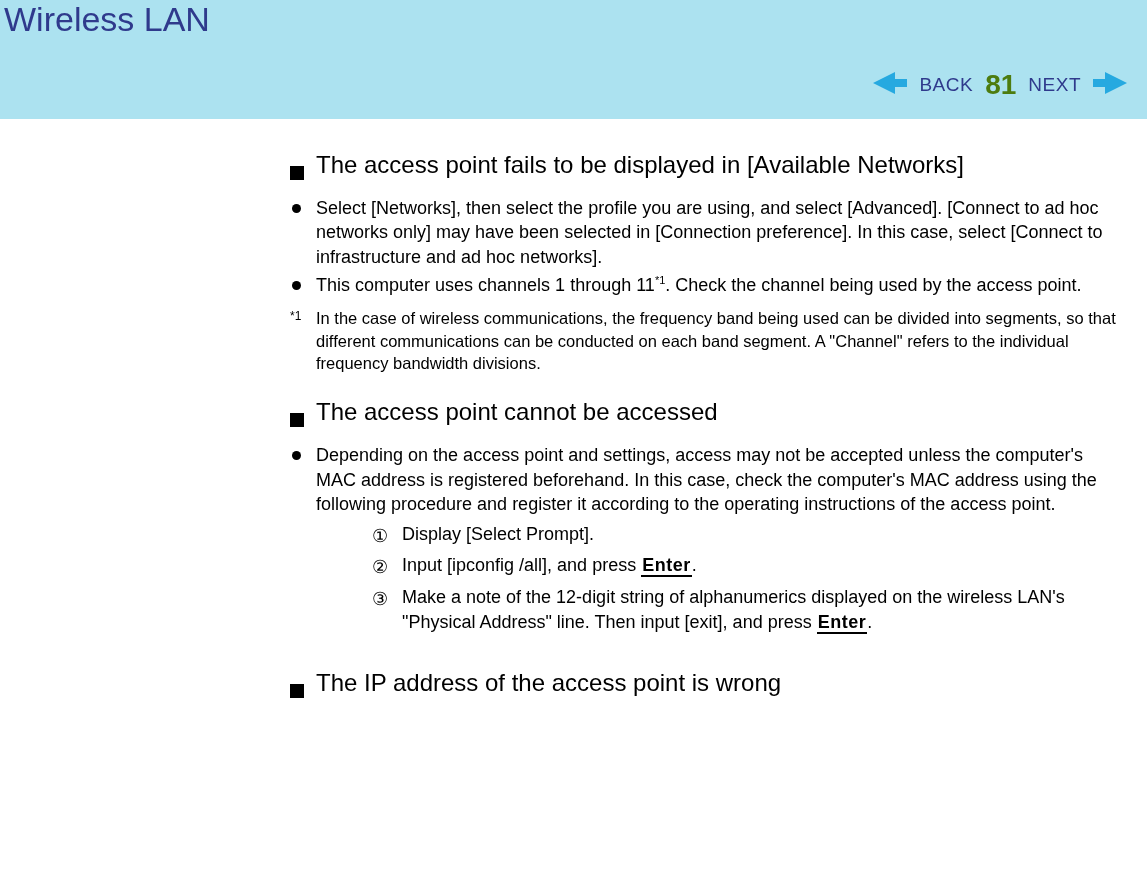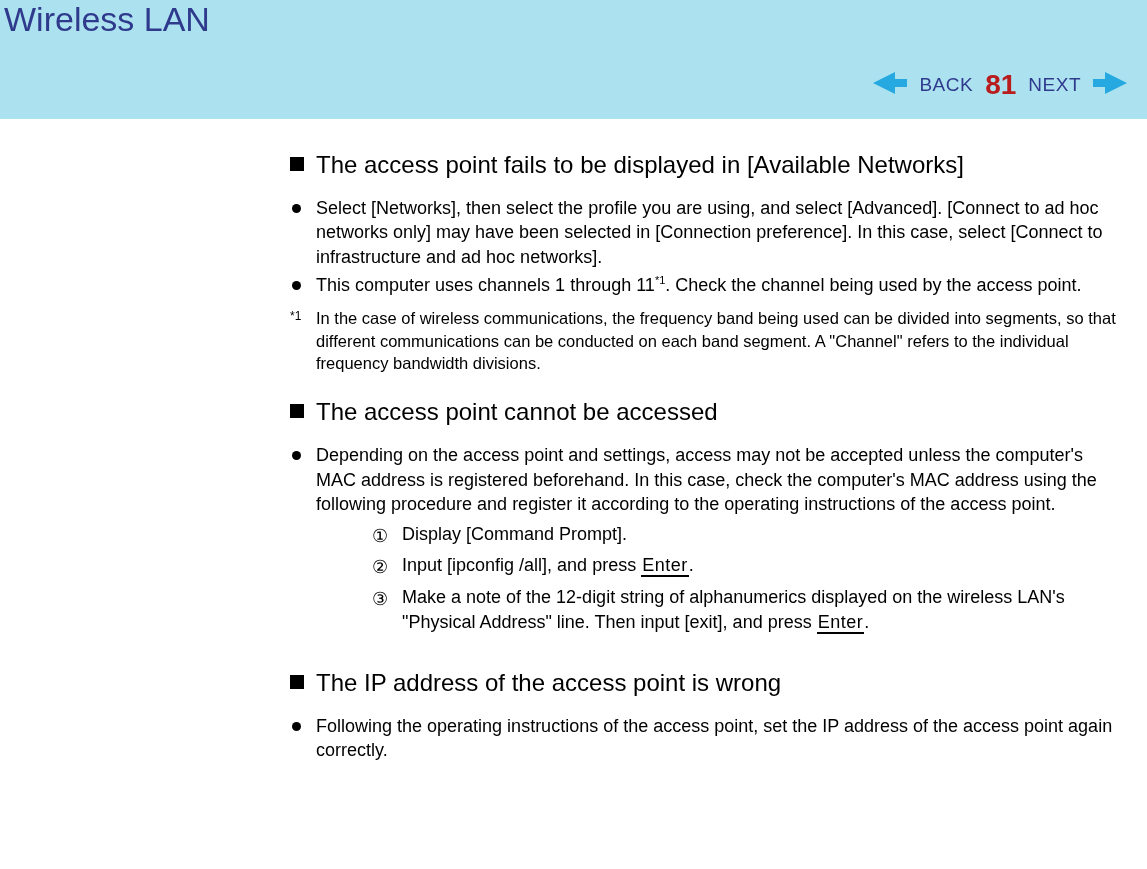--- a/index.html
+++ b/index.html
@@ -36,35 +36,35 @@
   .nav-arrow-left, .nav-arrow-right {
     display: inline-block;
   }
   .nav-back, .nav-next {
     color: #2f3a8c;
     font-size: 19px;
     font-family: Arial, Helvetica, sans-serif;
     letter-spacing: 0.5px;
   }
   .page-num {
-    color: #b91c1c;
+    color: #4d7c0f;
     font-size: 28px;
     font-weight: bold;
     font-family: Arial, Helvetica, sans-serif;
   }
   .content {
     padding: 30px 28px 0 290px;
     color: #000;
   }
   .section-h {
     font-size: 24px;
     font-weight: 400;
     margin-bottom: 16px;
     display: flex;
-    align-items: flex-start;
+    align-items: flex-end;
     line-height: 1.3;
   }
   .sq {
     display: inline-block;
     width: 14px;
     height: 14px;
     background: #000;
     margin-right: 12px;
     margin-top: 8px;
     flex-shrink: 0;
@@ -123,21 +123,21 @@
   }
   .steps li .circ {
     position: absolute;
     left: 0;
     top: 2px;
     font-size: 18px;
     font-family: Arial, sans-serif;
   }
   .key {
     font-family: "Arial Black", Arial, sans-serif;
-    font-weight: 400;
+    font-weight: 700;
     border-bottom: 2px solid #000;
     padding: 0 1px;
     letter-spacing: 0.5px;
     margin-top: 28px;
   }
   .spacer-lg { height: 22px; }
 </style>
 </head>
 <body>
 
@@ -185,39 +185,34 @@
   <div class="section-h">
     <span class="sq"></span>
     <span>The access point cannot be accessed</span>
   </div>
   <ul class="bullet-list">
     <li>
       <span>Depending on the access point and settings, access may not be accepted unless the computer's MAC address is registered beforehand.   In this case, check the computer's MAC address using the following procedure and register it according to the operating instructions of the access point.</span>
       <ol class="steps">
         <li>
           <span class="circ">①</span>
-          <span>Display [Command Prompt].</span><br>
+          <span>Display [Select Prompt].</span><br>
         </li>
         <li>
           <span class="circ">②</span>
           <span>Input [ipconfig /all], and press </span><span class="key">Enter</span><span>.</span>
         </li>
         <li>
           <span class="circ">③</span>
           <span>Make a note of the 12-digit string of alphanumerics displayed on the wireless LAN's "Physical Address" line.  Then input [exit], and press </span><span class="key">Enter</span><span>.</span>
         </li>
       </ol>
     </li>
   </ul>
 
   <div class="spacer-lg"></div>
 
   <div class="section-h">
     <span class="sq"></span>
     <span>The IP address of the access point is wrong</span>
   </div>
-  <ul class="bullet-list">
-    <li>
-      <span>Following the operating instructions of the access point, set the IP address of the access point again correctly.</span>
-    </li>
-  </ul>
 
 </div>
 
 </body></html>

